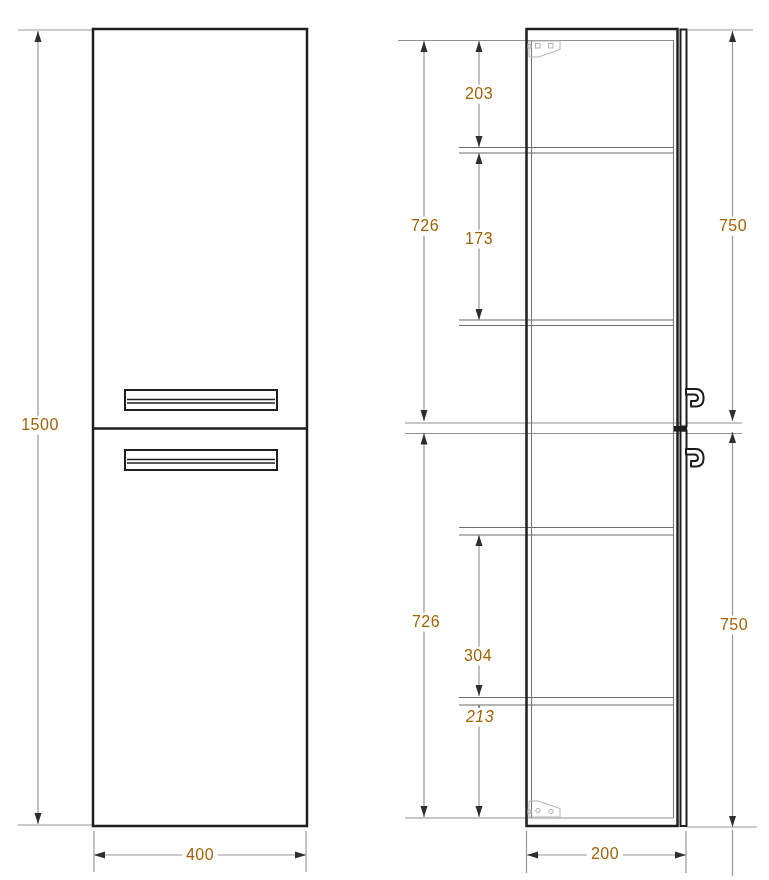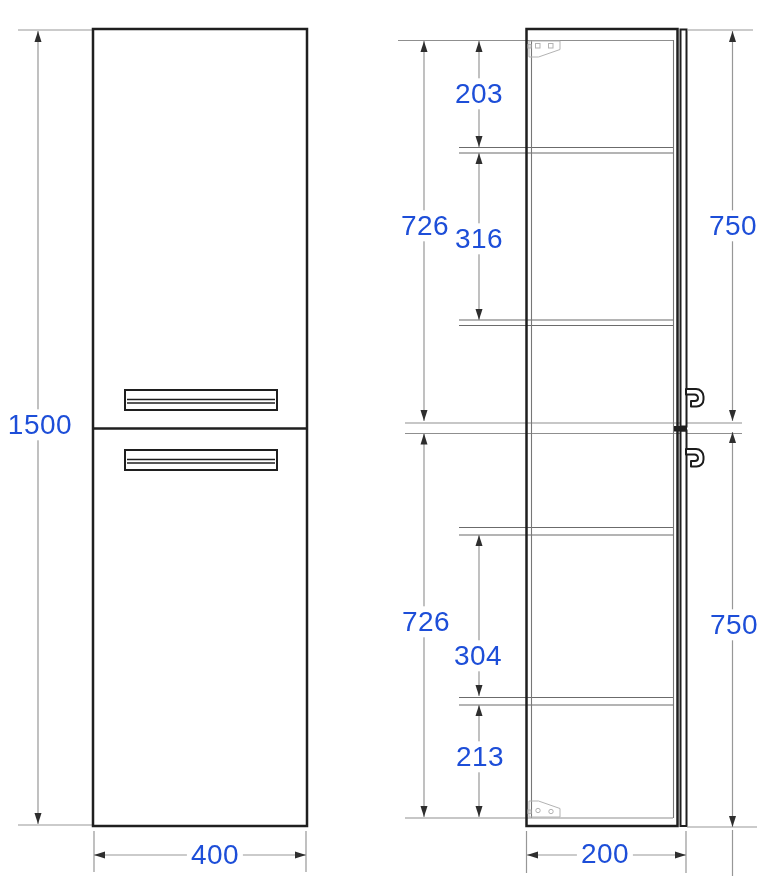--- a/index.html
+++ b/index.html
@@ -9,23 +9,23 @@
     background:#ffffff;
     font-family:"Liberation Sans", sans-serif;
     overflow:hidden;
   }
   .canvas svg{position:absolute;left:0;top:0;}
   .dim-label{
     position:absolute;
     transform:translate(-50%,-50%);
     background:#ffffff;
     padding:1px 4px;
-    font-size:28px;
+    font-size:16px;
     letter-spacing:.5px;
-    color:#1d4ed8;
+    color:#a16207;
     white-space:nowrap;
     line-height:1.05;
   }
 </style>
 </head>
 <body>
 
 <div class="canvas">
 
   <svg width="769" height="880" viewBox="0 0 769 880">
@@ -146,26 +146,26 @@
         <use href="#arr" transform="translate(732.5,421) rotate(180)"></use>
         <use href="#arr" transform="translate(732.5,432)"></use>
         <use href="#arr" transform="translate(732.5,827) rotate(180)"></use>
         <use href="#arr" transform="translate(527,855) rotate(-90)"></use>
         <use href="#arr" transform="translate(686,855) rotate(90)"></use>
       </g>
     </g>
   </svg>
 
   <div class="dim-label" style="left:40px;top:425px;">1500</div>
-  <div class="dim-label" style="left:215px;top:855px;">400</div>
+  <div class="dim-label" style="left:200px;top:855px;">400</div>
 
   <div class="dim-label" style="left:425px;top:226px;">726</div>
   <div class="dim-label" style="left:479px;top:94px;">203</div>
-  <div class="dim-label" style="left:479px;top:239px;">316</div>
+  <div class="dim-label" style="left:479px;top:239px;">173</div>
   <div class="dim-label" style="left:733px;top:226px;">750</div>
 
   <div class="dim-label" style="left:426px;top:622px;">726</div>
   <div class="dim-label" style="left:478px;top:616px;margin-top:40px;">304</div>
-  <div class="dim-label" style="left:480px;top:757px;">213</div>
+  <div class="dim-label" style="left:480px;top:717px;font-style:italic;">213</div>
   <div class="dim-label" style="left:734px;top:625px;">750</div>
 
   <div class="dim-label" style="left:605px;top:854px;">200</div>
 </div>
 
 </body></html>

